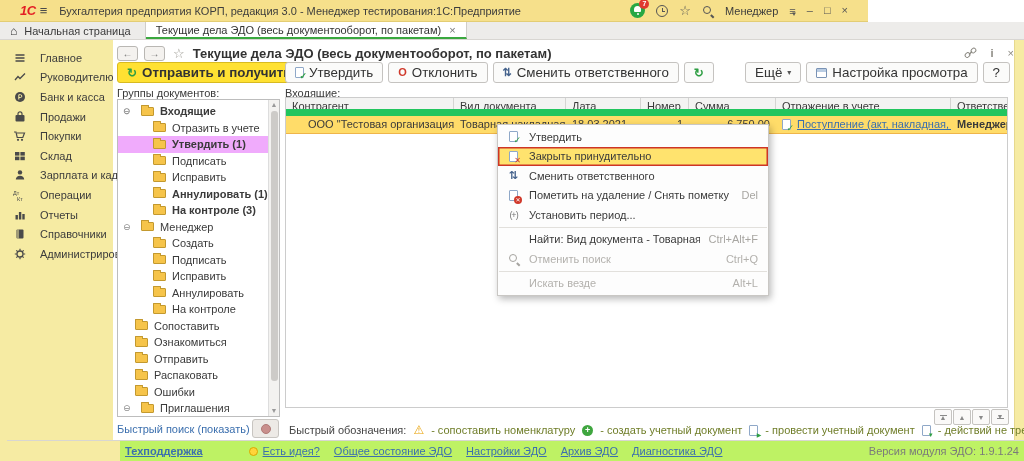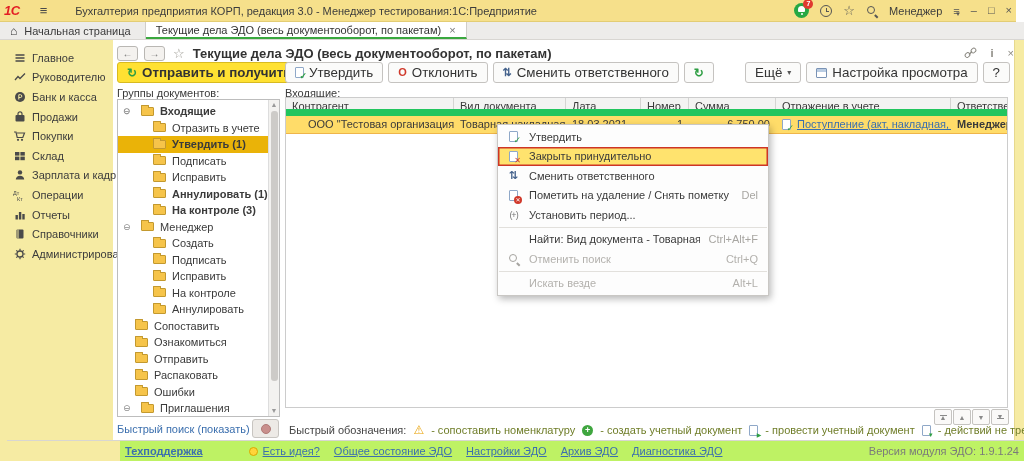--- a/index.html
+++ b/index.html
@@ -1,21 +1,21 @@
 <!DOCTYPE html>
 <html><head>
 <meta charset="utf-8">
 <style>
   *{margin:0;padding:0;box-sizing:border-box}
   html,body{background:#e8e8e8}
   body{font-family:"Liberation Sans","DejaVu Sans",sans-serif;font-size:11px;color:#3a3a3a}
   #app{position:relative;width:1024px;height:461px;background:#fff;overflow:hidden}
 
   
-  .titlebar{position:absolute;left:0;top:0;width:1016px;height:22px;background:#f6e08b;border-bottom:1px solid #e3cd74;display:flex;align-items:center;padding:0 4px;gap:20px}
+  .titlebar{position:absolute;left:0;top:0;width:868px;height:22px;background:#f6e08b;border-bottom:1px solid #e3cd74;display:flex;align-items:center;padding:0 20px;gap:4px}
   .logo{color:#e31e24;font-weight:bold;font-style:italic;font-size:13px;letter-spacing:-.5px}
   .hamb{color:#4a4a4a;font-size:13px;line-height:1}
   .win-title{margin-left:8px;color:#3c3c3c;white-space:nowrap;overflow:hidden}
   .tb-right{margin-left:auto;display:flex;align-items:center;gap:11px}
   .bell{position:relative;width:15px;height:15px}
   .bell-c{position:absolute;inset:0;border-radius:50%;background:#27a844}
   .bell-g{position:absolute;left:4px;top:3px;width:7px;height:6px;background:#fff;border-radius:3.5px 3.5px 1px 1px}
   .bell-d{position:absolute;left:6.5px;top:10px;width:2px;height:2px;background:#fff;border-radius:50%}
   .badge{position:absolute;right:-4px;top:-4px;min-width:10px;height:10px;background:#e03a2f;color:#fff;border-radius:5px;font-size:7px;line-height:10px;text-align:center;padding:0 2px;font-weight:bold}
   .clock{width:12px;height:12px;border:1.2px solid #555;border-radius:50%;position:relative}
@@ -31,21 +31,21 @@
 
   
   .tabbar{position:absolute;left:0;top:22px;width:1024px;height:18px;background:#edecea;border-bottom:1px solid #d8d6d2;display:flex;align-items:stretch}
   .home-tab{display:flex;align-items:center;gap:7px;padding:0 14px 0 10px;border-right:1px solid #cfcdc9;color:#3a3a3a}
   .home-ico{font-size:12px;color:#333;line-height:1}
   .active-tab{display:flex;align-items:center;gap:8px;padding:0 10px;background:#fff;border-right:1px solid #cfcdc9;border-bottom:2px solid #3aa83f;color:#333}
   .tab-x{color:#777;font-size:11px}
 
   
   .sidebar{position:absolute;left:0;top:40px;width:113px;height:421px;background:#f6eba3;padding-top:8px}
-  .sb-item{display:flex;align-items:center;gap:6px;height:19.6px;padding-left:13px;color:#3c3c3c;white-space:nowrap}
+  .sb-item{display:flex;align-items:center;gap:14px;height:19.6px;padding-left:13px;color:#3c3c3c;white-space:nowrap}
   .sb-ico{width:13px;display:flex;justify-content:center;flex:none}
   .sb-ico svg{display:block}
 
   
   .right-edge{position:absolute;right:0;top:40px;width:10px;height:400px;background:#f6eba3;border-left:1px solid #e6d88e}
 
   
   .pagehead{position:absolute;left:117px;top:44px;width:897px;height:18px;display:flex;align-items:center;gap:6px}
   .navbtn{width:21px;height:15px;background:#f4f2ef;border:1px solid #b9b7b3;border-radius:3px;color:#777;font-size:10px;line-height:13px;text-align:center}
   .ph-star{color:#9a9890;font-size:13px;margin:0 2px}
@@ -77,21 +77,21 @@
 
   
   .treebox{position:absolute;left:117px;top:99px;width:163px;height:318px;background:#fff;border:1px solid #bdbdbd}
   .tree-rows{position:absolute;left:0;top:0;bottom:0;right:11px;padding-top:3px;overflow:hidden}
   .trow{display:flex;align-items:center;gap:6px;height:16.5px;white-space:nowrap}
   .trow .exp{width:12px;color:#8a8a8a;font-size:9px;text-align:left;flex:none}
   .t-root{padding-left:5px}
   .t-solo{padding-left:17px}
   .t-child{padding-left:35px}
   .b{font-weight:bold}
-  .sel{background:#eab308}
+  .sel{background:#f0abfc}
   .folder{position:relative;width:13px;height:9px;background:#f6c44a;border:1px solid #c3992f;border-radius:1px;flex:none}
   .folder::before{content:"";position:absolute;left:-1px;top:-3px;width:6px;height:2px;background:#f6c44a;border:1px solid #c3992f;border-bottom:none;border-radius:1px 1px 0 0}
   .tree-sb{position:absolute;right:0;top:0;bottom:0;width:11px;background:#f3f2f0;border-left:1px solid #ddd}
   .tree-sb .arr{height:10px;color:#999;font-size:7px;text-align:center;line-height:10px}
   .tree-thumb{position:absolute;left:1.5px;top:11px;width:7px;height:270px;background:#cdcbc8;border-radius:3px}
   .quick-search{position:absolute;left:117px;top:423px;color:#3b6fae;}
   .rec-btn{position:absolute;left:252px;top:419px;width:27px;height:19px;background:#edeae6;border:1px solid #c8c5c1;border-radius:3px;display:flex;align-items:center;justify-content:center}
   .rec-dot{width:10px;height:10px;border-radius:50%;background:#c98f8c;border:1px solid #b07a77}
 
   
@@ -384,25 +384,25 @@
       <div class="trow t-child">
           <span class="folder"></span>
           <span>Подписать</span>
         </div>
       <div class="trow t-child">
           <span class="folder"></span>
           <span>Исправить</span>
         </div>
       <div class="trow t-child">
           <span class="folder"></span>
+          <span>Аннулировать</span>
+        </div>
+      <div class="trow t-child">
+          <span class="folder"></span>
           <span>На контроле</span>
-        </div>
-      <div class="trow t-child">
-          <span class="folder"></span>
-          <span>Аннулировать</span>
         </div>
       <div class="trow t-solo">
           <span class="folder"></span>
           <span>Сопоставить</span>
         </div>
       <div class="trow t-solo">
           <span class="folder"></span>
           <span>Ознакомиться</span>
         </div>
       <div class="trow t-solo">

